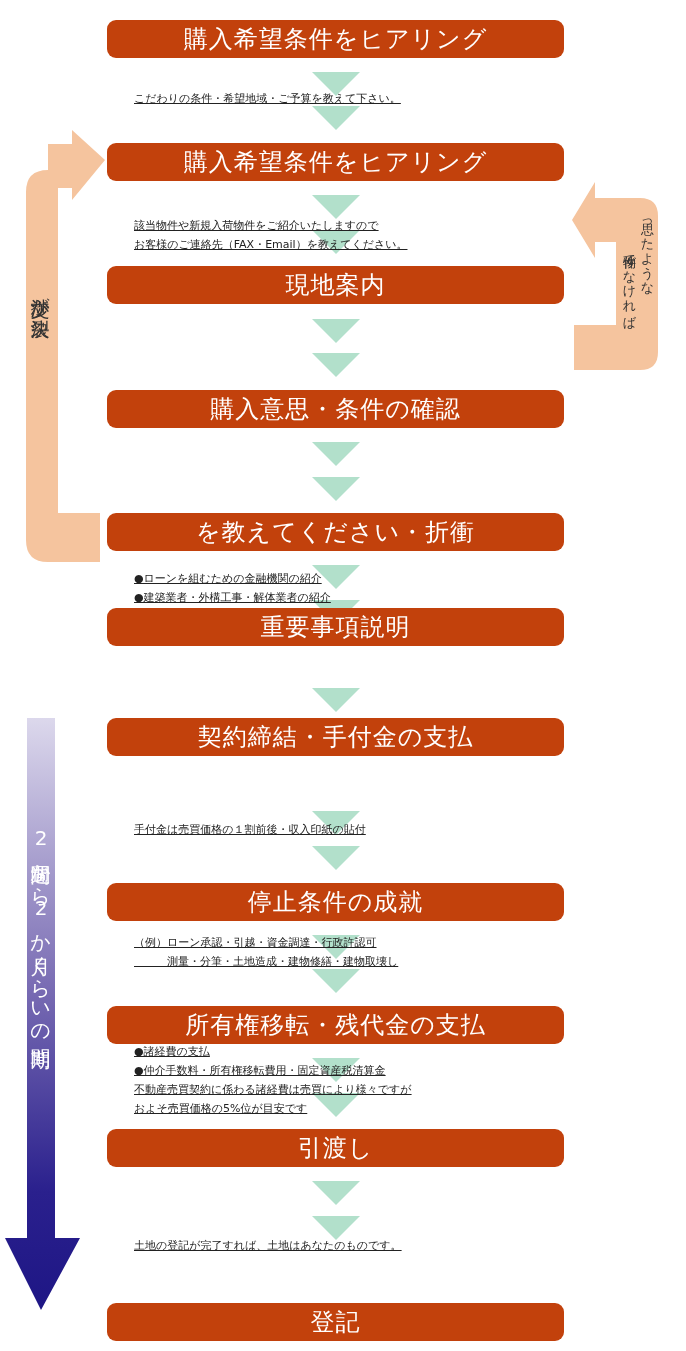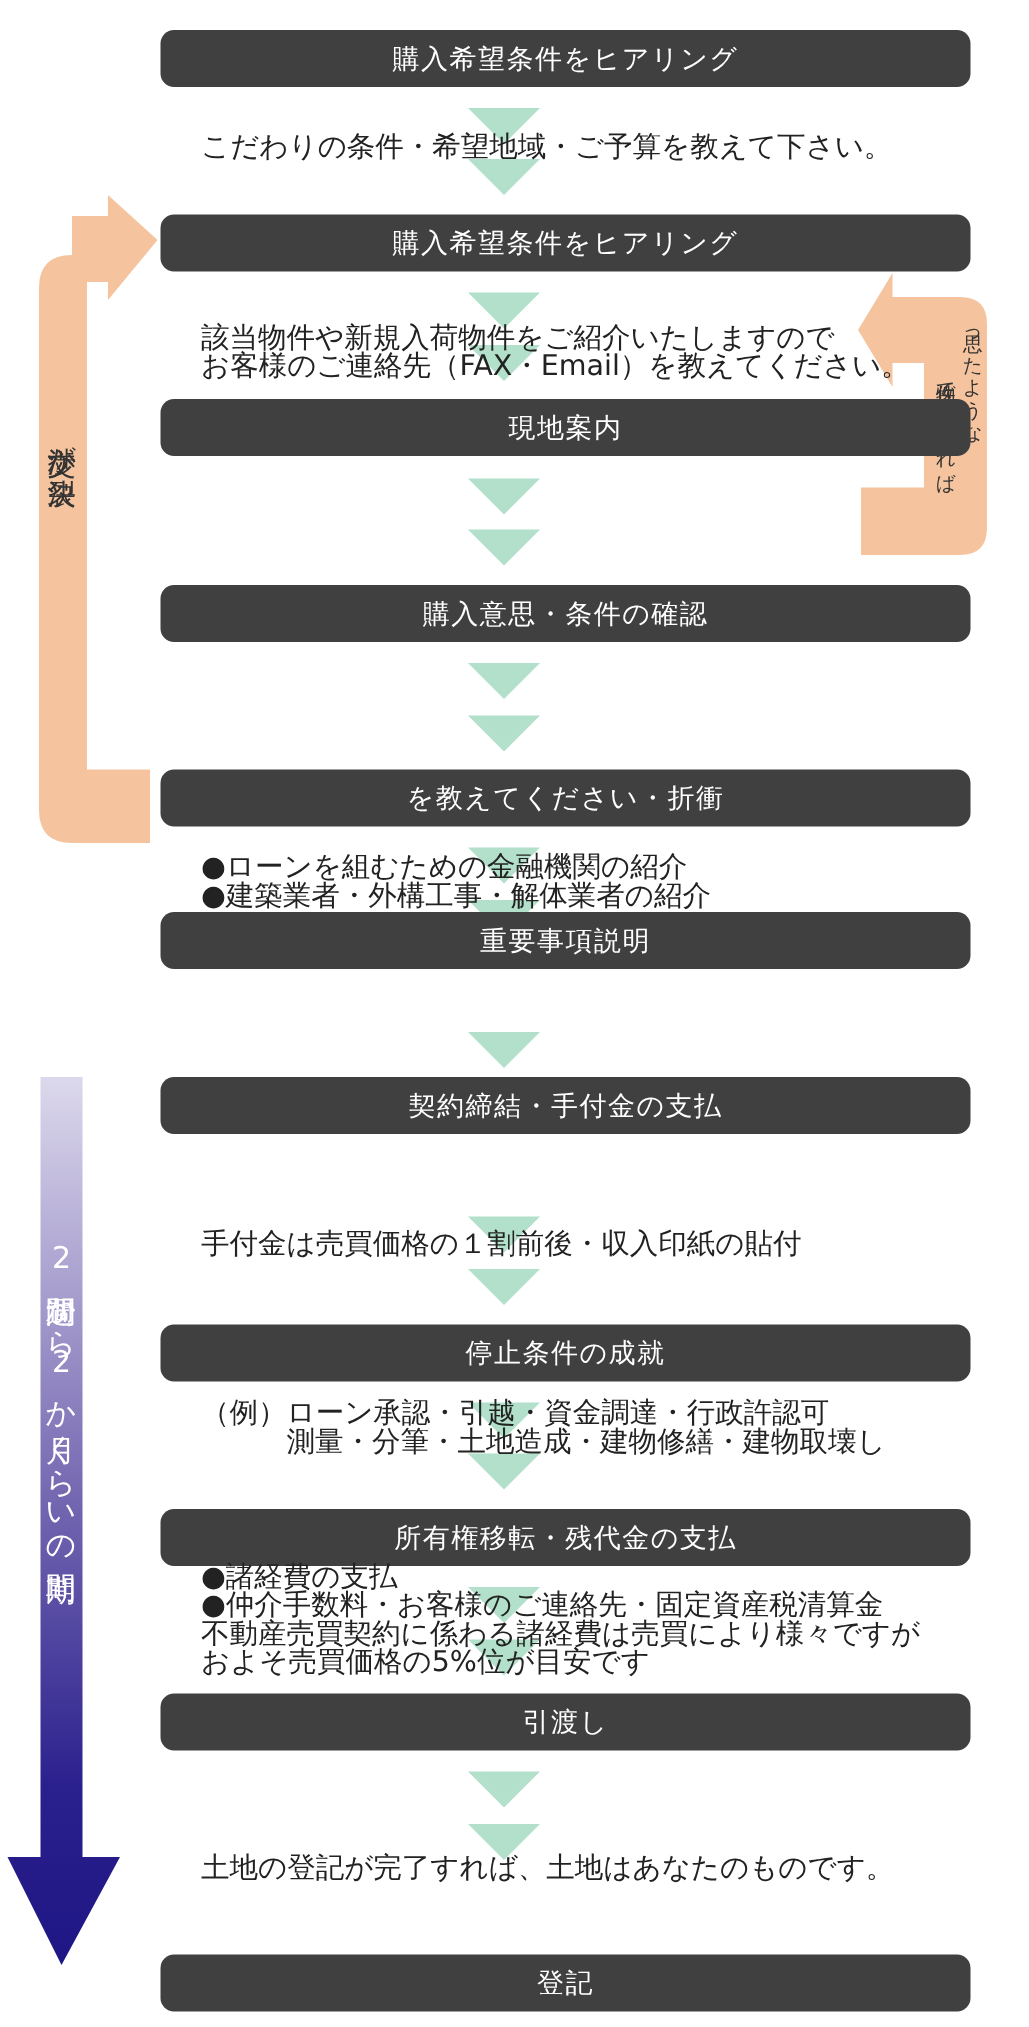--- a/index.html
+++ b/index.html
@@ -1,19 +1,19 @@
 <!DOCTYPE html>
 <html><head>
 <meta charset="utf-8">
 <style>
   html,body{margin:0;padding:0;background:#ffffff;}
   body{width:686px;height:1351px;position:relative;overflow:hidden;font-family:"DejaVu Sans","Liberation Sans",sans-serif;}
-  .step{position:absolute;left:107px;width:540px;height:38px;background:#404040;border-radius:9px;color:#ffffff;font-size:18px;display:flex;align-items:center;justify-content:center;letter-spacing:1px;}
+  .step{position:absolute;left:107px;width:457px;height:38px;background:#c2410c;border-radius:9px;color:#ffffff;font-size:24px;display:flex;align-items:center;justify-content:center;letter-spacing:1px;}
   .tri{position:absolute;left:312px;width:0;height:0;border-left:24px solid transparent;border-right:24px solid transparent;border-top:24px solid #b2e0cb;}
-  .note{position:absolute;left:134px;font-size:19px;color:#222;line-height:19px;white-space:pre;}
+  .note{position:absolute;left:134px;font-size:11px;color:#222;line-height:19px;white-space:pre;text-decoration:underline;}
   .vtext{position:absolute;writing-mode:vertical-rl;text-orientation:upright;}
 </style>
 </head>
 <body>
 
 <svg style="position:absolute;left:0;top:0" width="120" height="580">
   <path d="M48,170 Q26,170 26,192 L26,540 Q26,562 48,562 L100,562 L100,513 L58,513 L58,188 L72,188 L72,200 L105,160 L72,130 L72,144 L48,144 Z" fill="#f5c49e" transform="translate(0,0)"></path>
 </svg>
 <div class="vtext" style="left:28px;top:283px;font-size:19px;color:#333;">交渉が決裂</div>
 
@@ -76,20 +76,20 @@
 
 <div class="step" style="top:718px">契約締結・手付金の支払</div>
 <div class="note" style="top:820px">手付金は売買価格の１割前後・収入印紙の貼付</div>
 
 <div class="step" style="top:883px">停止条件の成就</div>
 <div class="note" style="top:933px;left:134px">（例）ローン承認・引越・資金調達・行政許認可
 　　　測量・分筆・土地造成・建物修繕・建物取壊し</div>
 
 <div class="step" style="top:1006px">所有権移転・残代金の支払</div>
 <div class="note" style="top:1042px">●諸経費の支払
-●仲介手数料・お客様のご連絡先・固定資産税清算金
+●仲介手数料・所有権移転費用・固定資産税清算金
 不動産売買契約に係わる諸経費は売買により様々ですが
 およそ売買価格の5%位が目安です</div>
 
 <div class="step" style="top:1129px">引渡し</div>
 
 <div class="step" style="top:1303px">登記</div>
 <div class="note" style="top:1236px">土地の登記が完了すれば、土地はあなたのものです。</div>
 
 </body></html>

